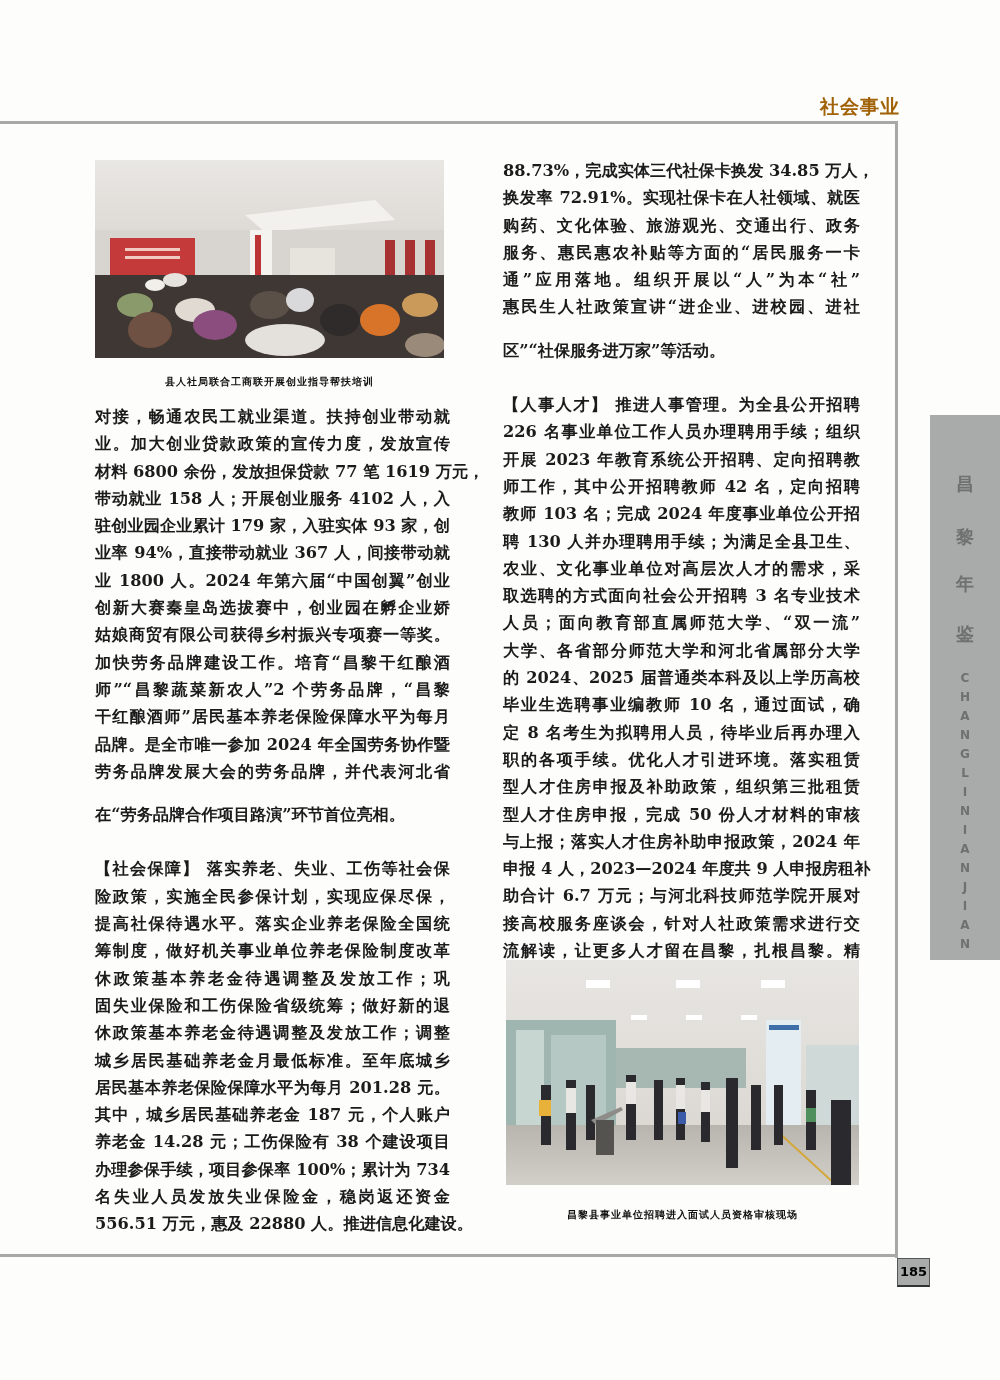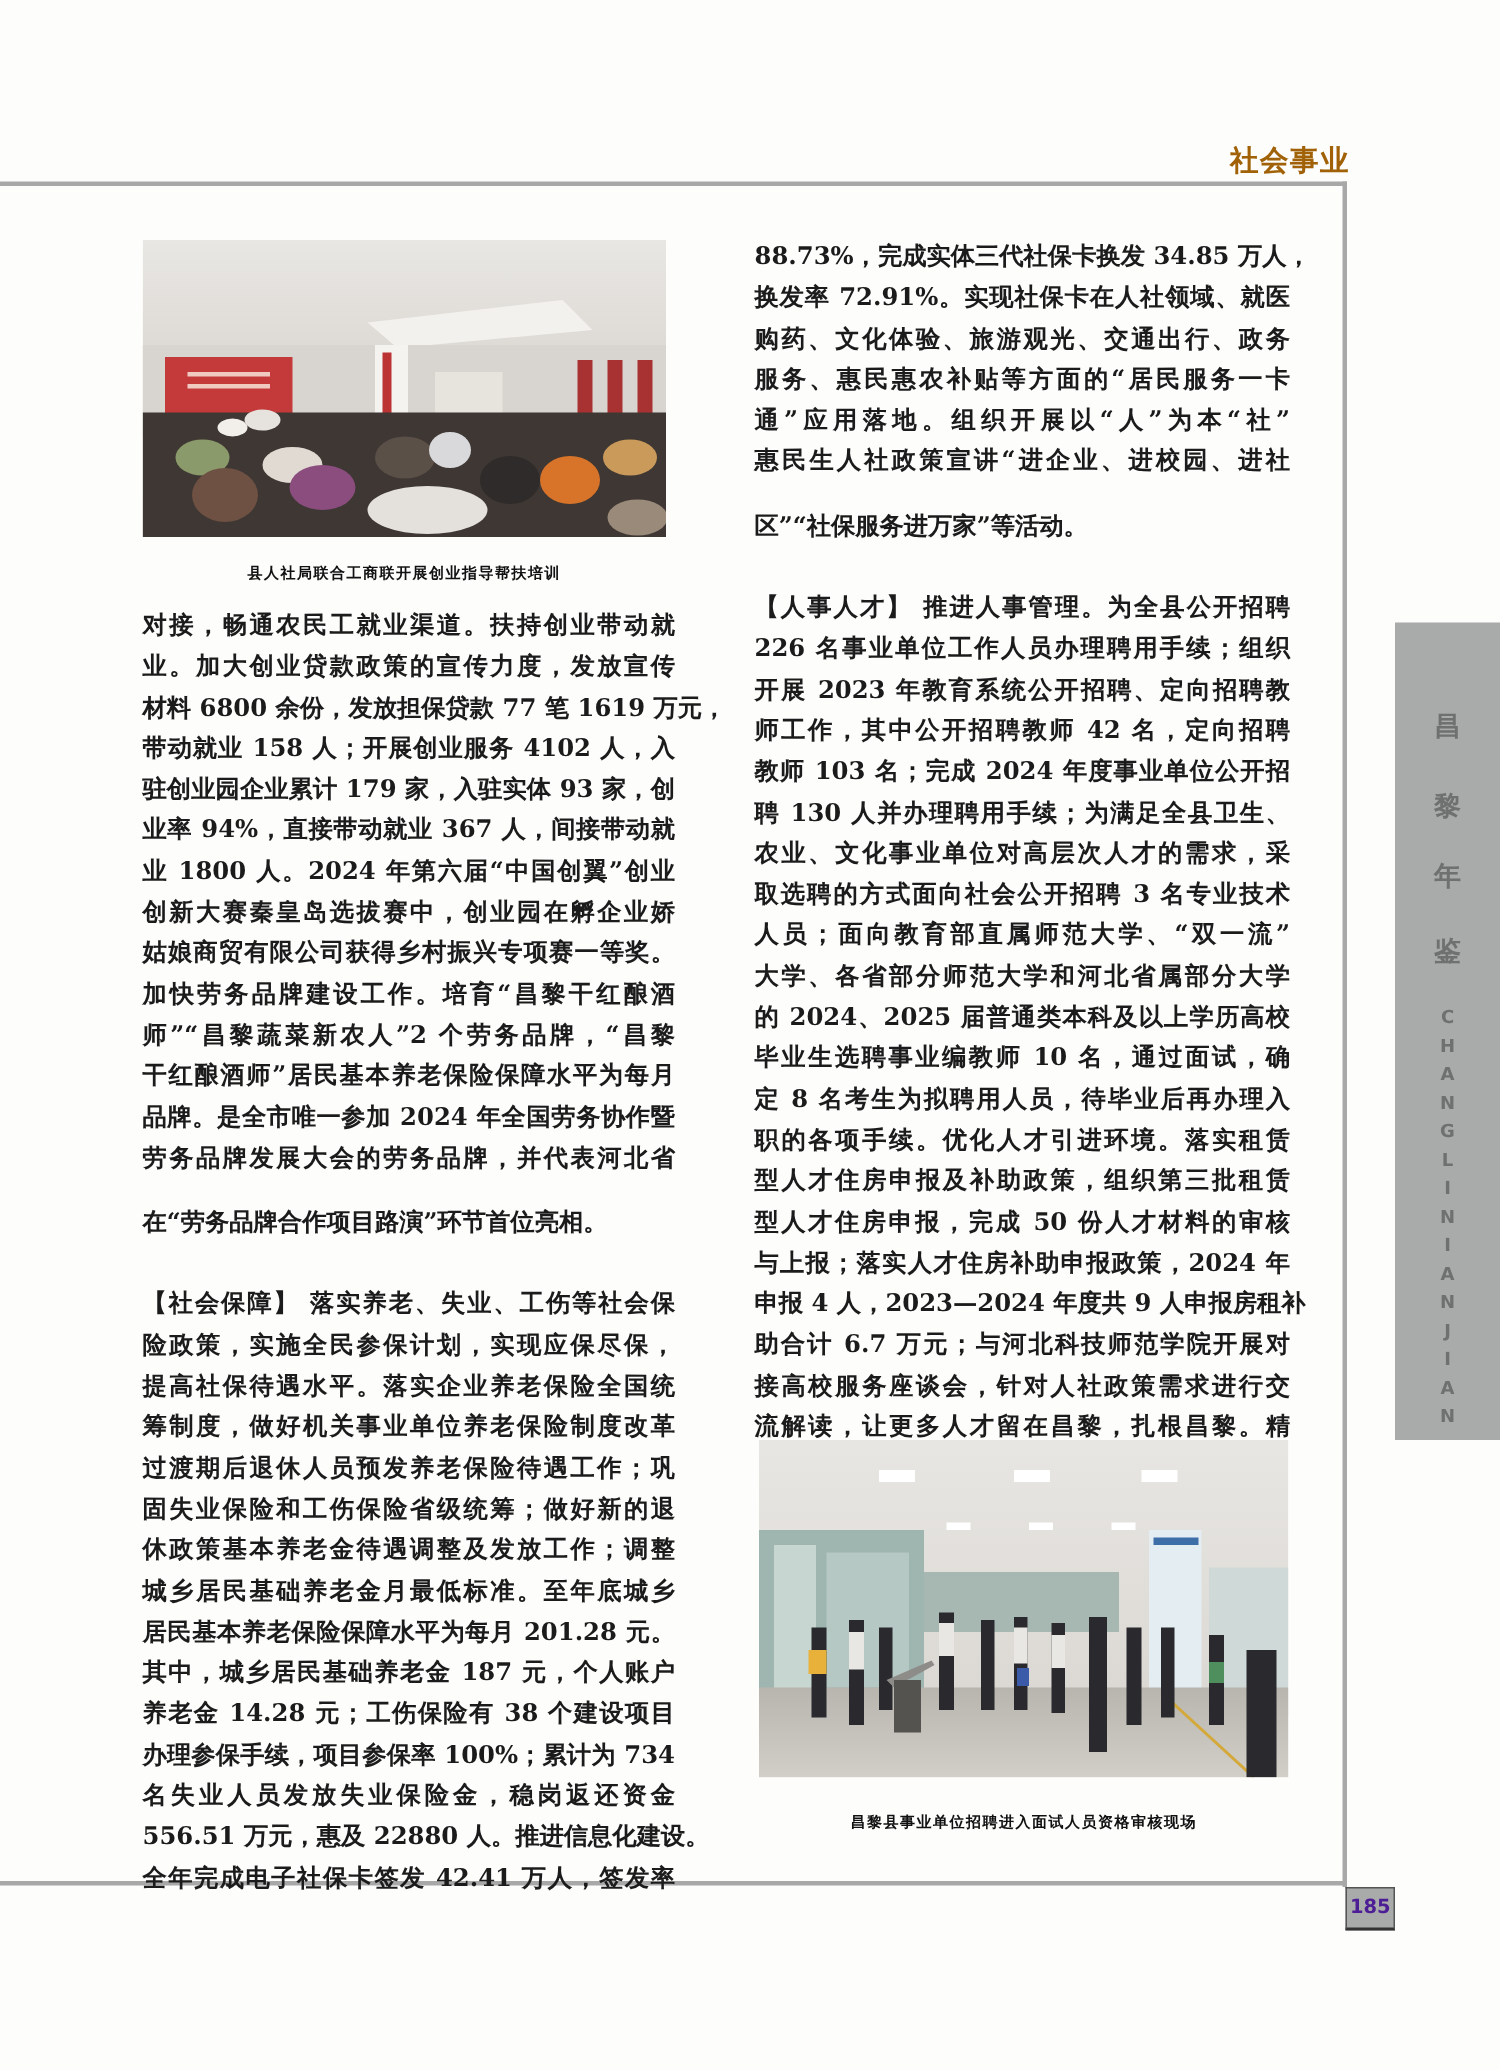--- a/index.html
+++ b/index.html
@@ -48,21 +48,21 @@
   .side-en {
     position:absolute; left:0; width:70px; text-align:center;
     font-family:"DejaVu Sans", sans-serif; font-weight:bold; font-size:12px;
     color:#6f7070;
   }
   .page-num {
     position:absolute; top:1258px; left:897px; width:33px; height:29px;
     background:#a9aaaa; border:1px solid #555; border-bottom:2px solid #333;
     box-sizing:border-box;
     font-family:"DejaVu Sans", sans-serif; font-weight:bold; font-size:13px;
-    color:#4c1d95; text-align:center; line-height:26px;
+    color:#000000; text-align:center; line-height:26px;
   }
 </style>
 </head>
 <body>
 
 <div class="section-title">社会事业</div>
 <div class="frame-top"></div>
 <div class="frame-right"></div>
 <div class="frame-bottom"></div>
 
@@ -122,31 +122,30 @@
     <span class="line">品牌。是全市唯一参加 2024 年全国劳务协作暨</span>
     <span class="line">劳务品牌发展大会的劳务品牌，并代表河北省</span>
     <span class="line last">在“劳务品牌合作项目路演”环节首位亮相。</span>
   </p>
   <div class="gap"></div>
   <p>
     <span class="line">【社会保障】  落实养老、失业、工伤等社会保</span>
     <span class="line">险政策，实施全民参保计划，实现应保尽保，</span>
     <span class="line">提高社保待遇水平。落实企业养老保险全国统</span>
     <span class="line">筹制度，做好机关事业单位养老保险制度改革</span>
-    <span class="line">过渡期后退休人员预发养老保险待遇工作；巩</span>
+    <span class="line">休政策基本养老金待遇调整及发放工作；巩</span>
     <span class="line">固失业保险和工伤保险省级统筹；做好新的退</span>
     <span class="line">休政策基本养老金待遇调整及发放工作；调整</span>
     <span class="line">城乡居民基础养老金月最低标准。至年底城乡</span>
     <span class="line">居民基本养老保险保障水平为每月 201.28 元。</span>
     <span class="line">其中，城乡居民基础养老金 187 元，个人账户</span>
     <span class="line">养老金 14.28 元；工伤保险有 38 个建设项目</span>
     <span class="line">办理参保手续，项目参保率 100%；累计为 734</span>
     <span class="line">名失业人员发放失业保险金，稳岗返还资金</span>
     <span class="line">556.51 万元，惠及 22880 人。推进信息化建设。</span>
-    <span class="line">全年完成电子社保卡签发 42.41 万人，签发率</span>
   </p>
 </div>
 
 <div class="col" style="top:157px; left:503px; width:357px;">
   <p>
     <span class="line">88.73%，完成实体三代社保卡换发 34.85 万人，</span>
     <span class="line">换发率 72.91%。实现社保卡在人社领域、就医</span>
     <span class="line">购药、文化体验、旅游观光、交通出行、政务</span>
     <span class="line">服务、惠民惠农补贴等方面的“居民服务一卡</span>
     <span class="line">通”应用落地。组织开展以“人”为本“社”</span>

